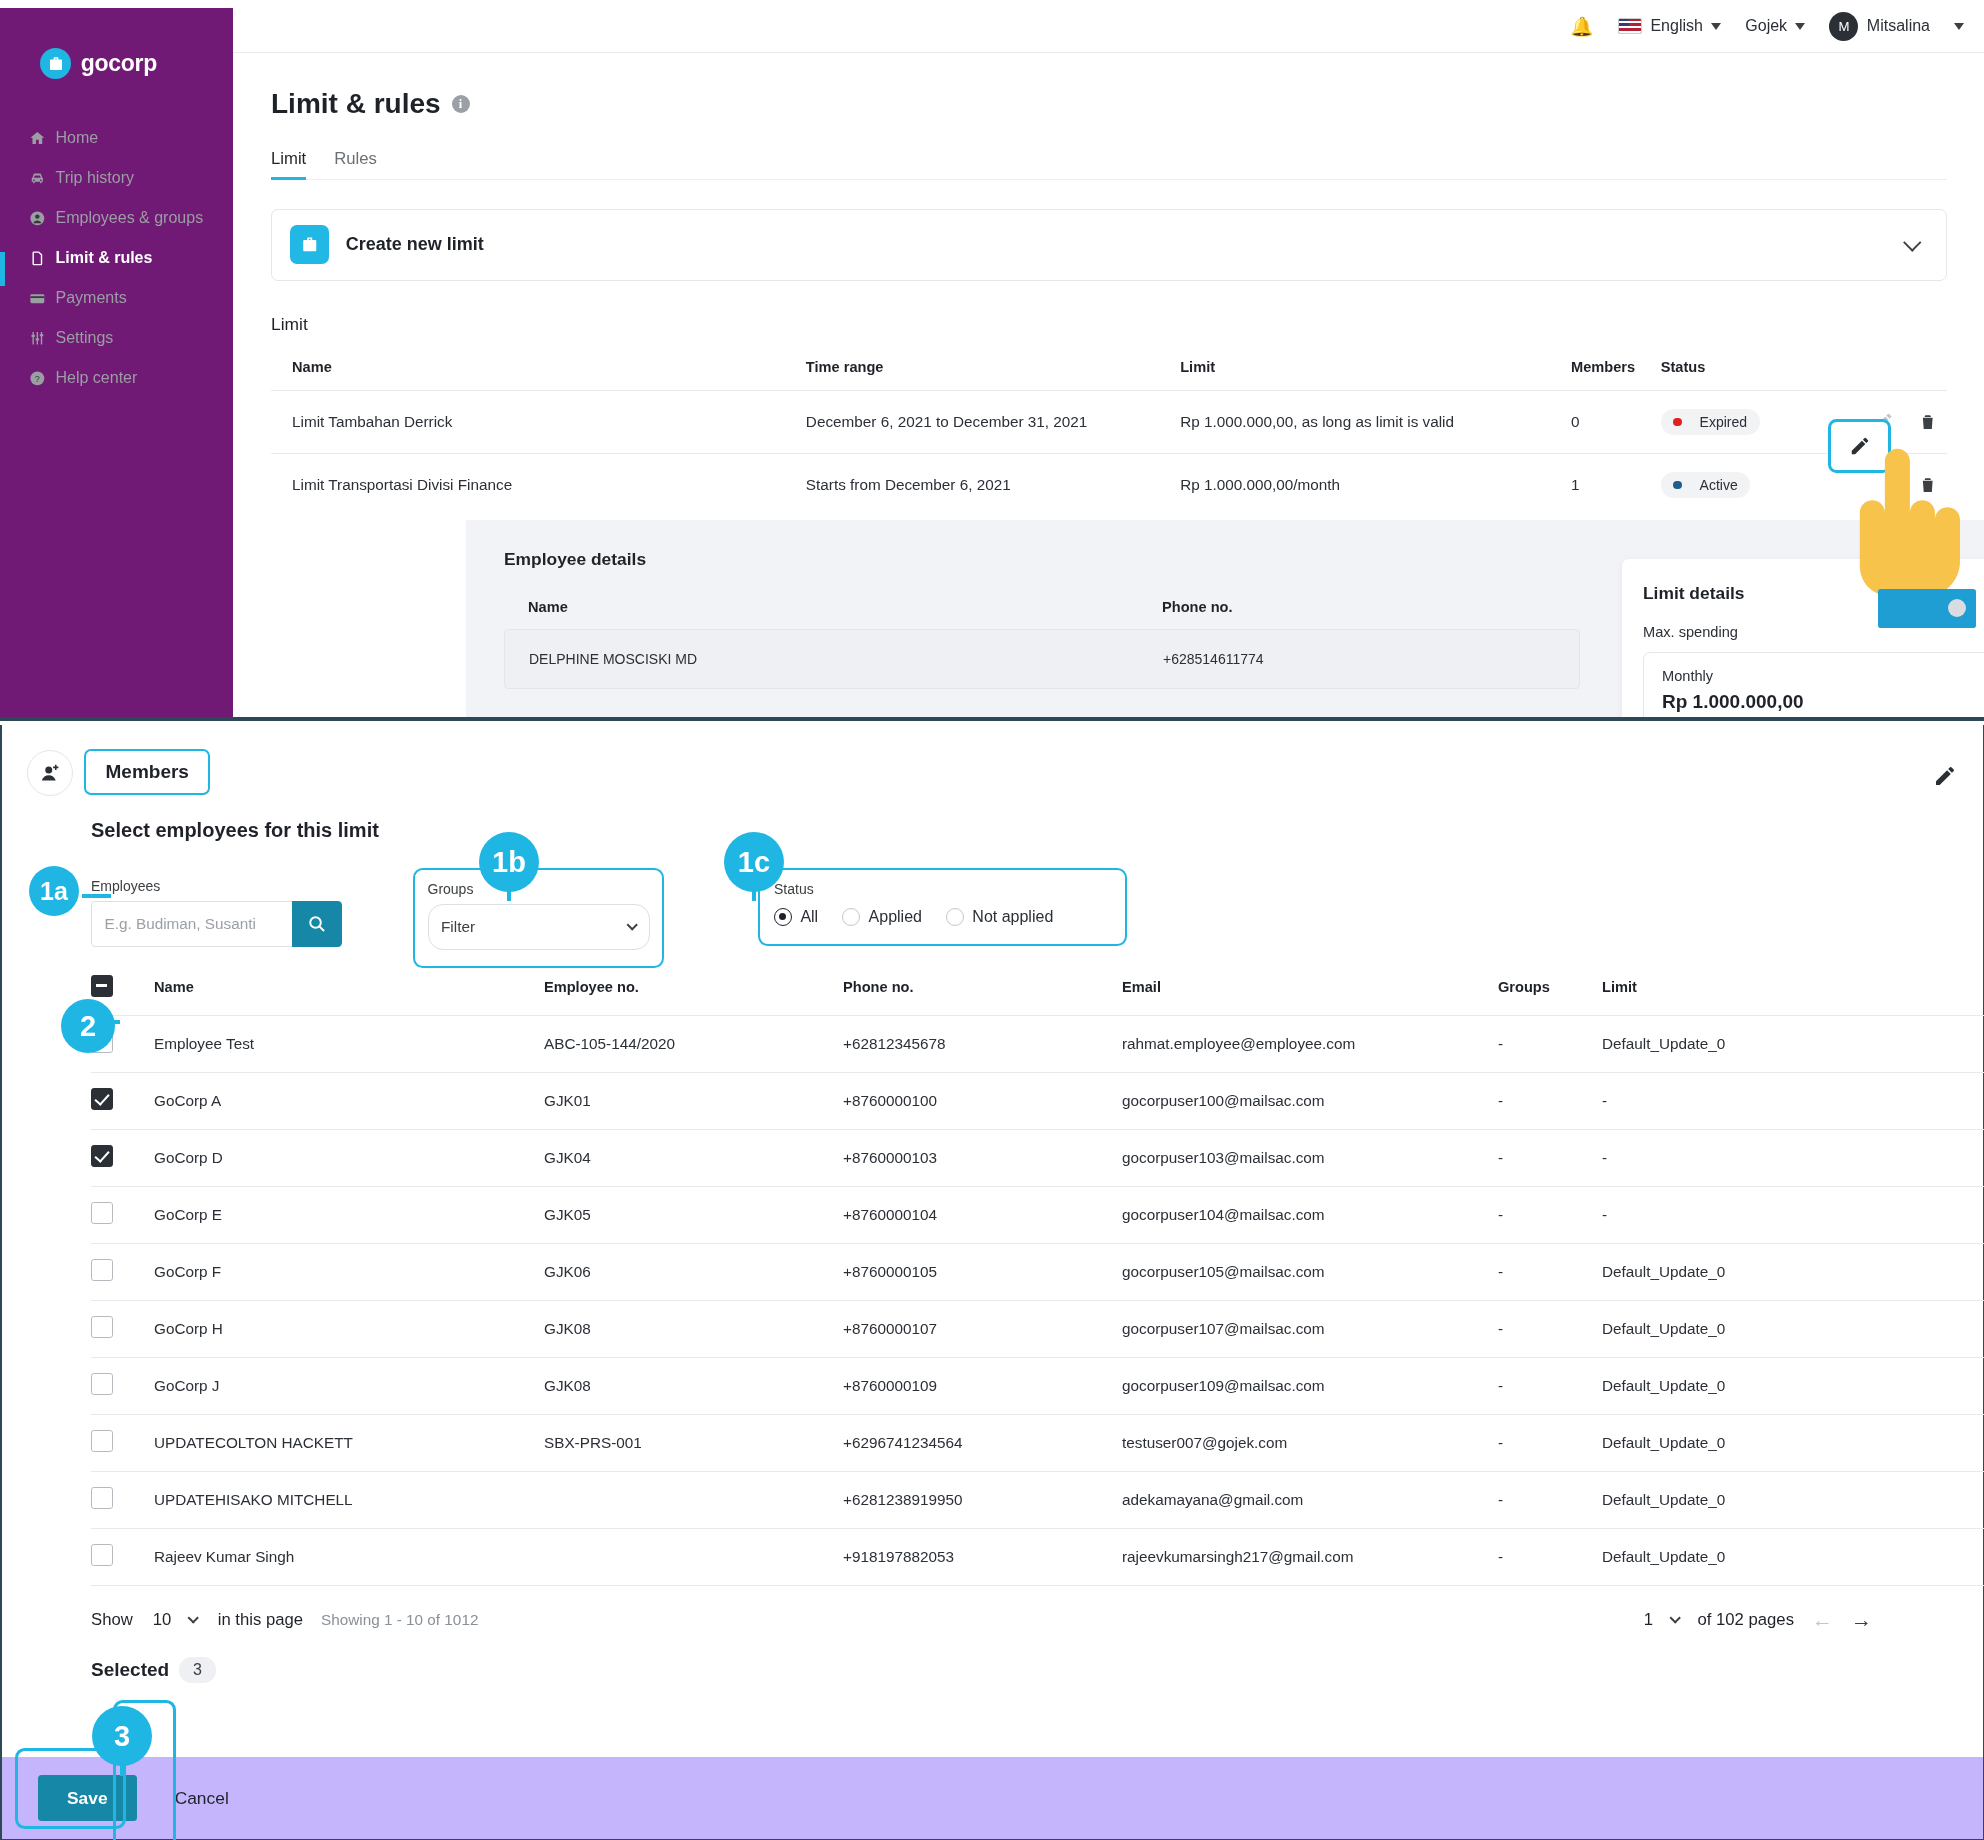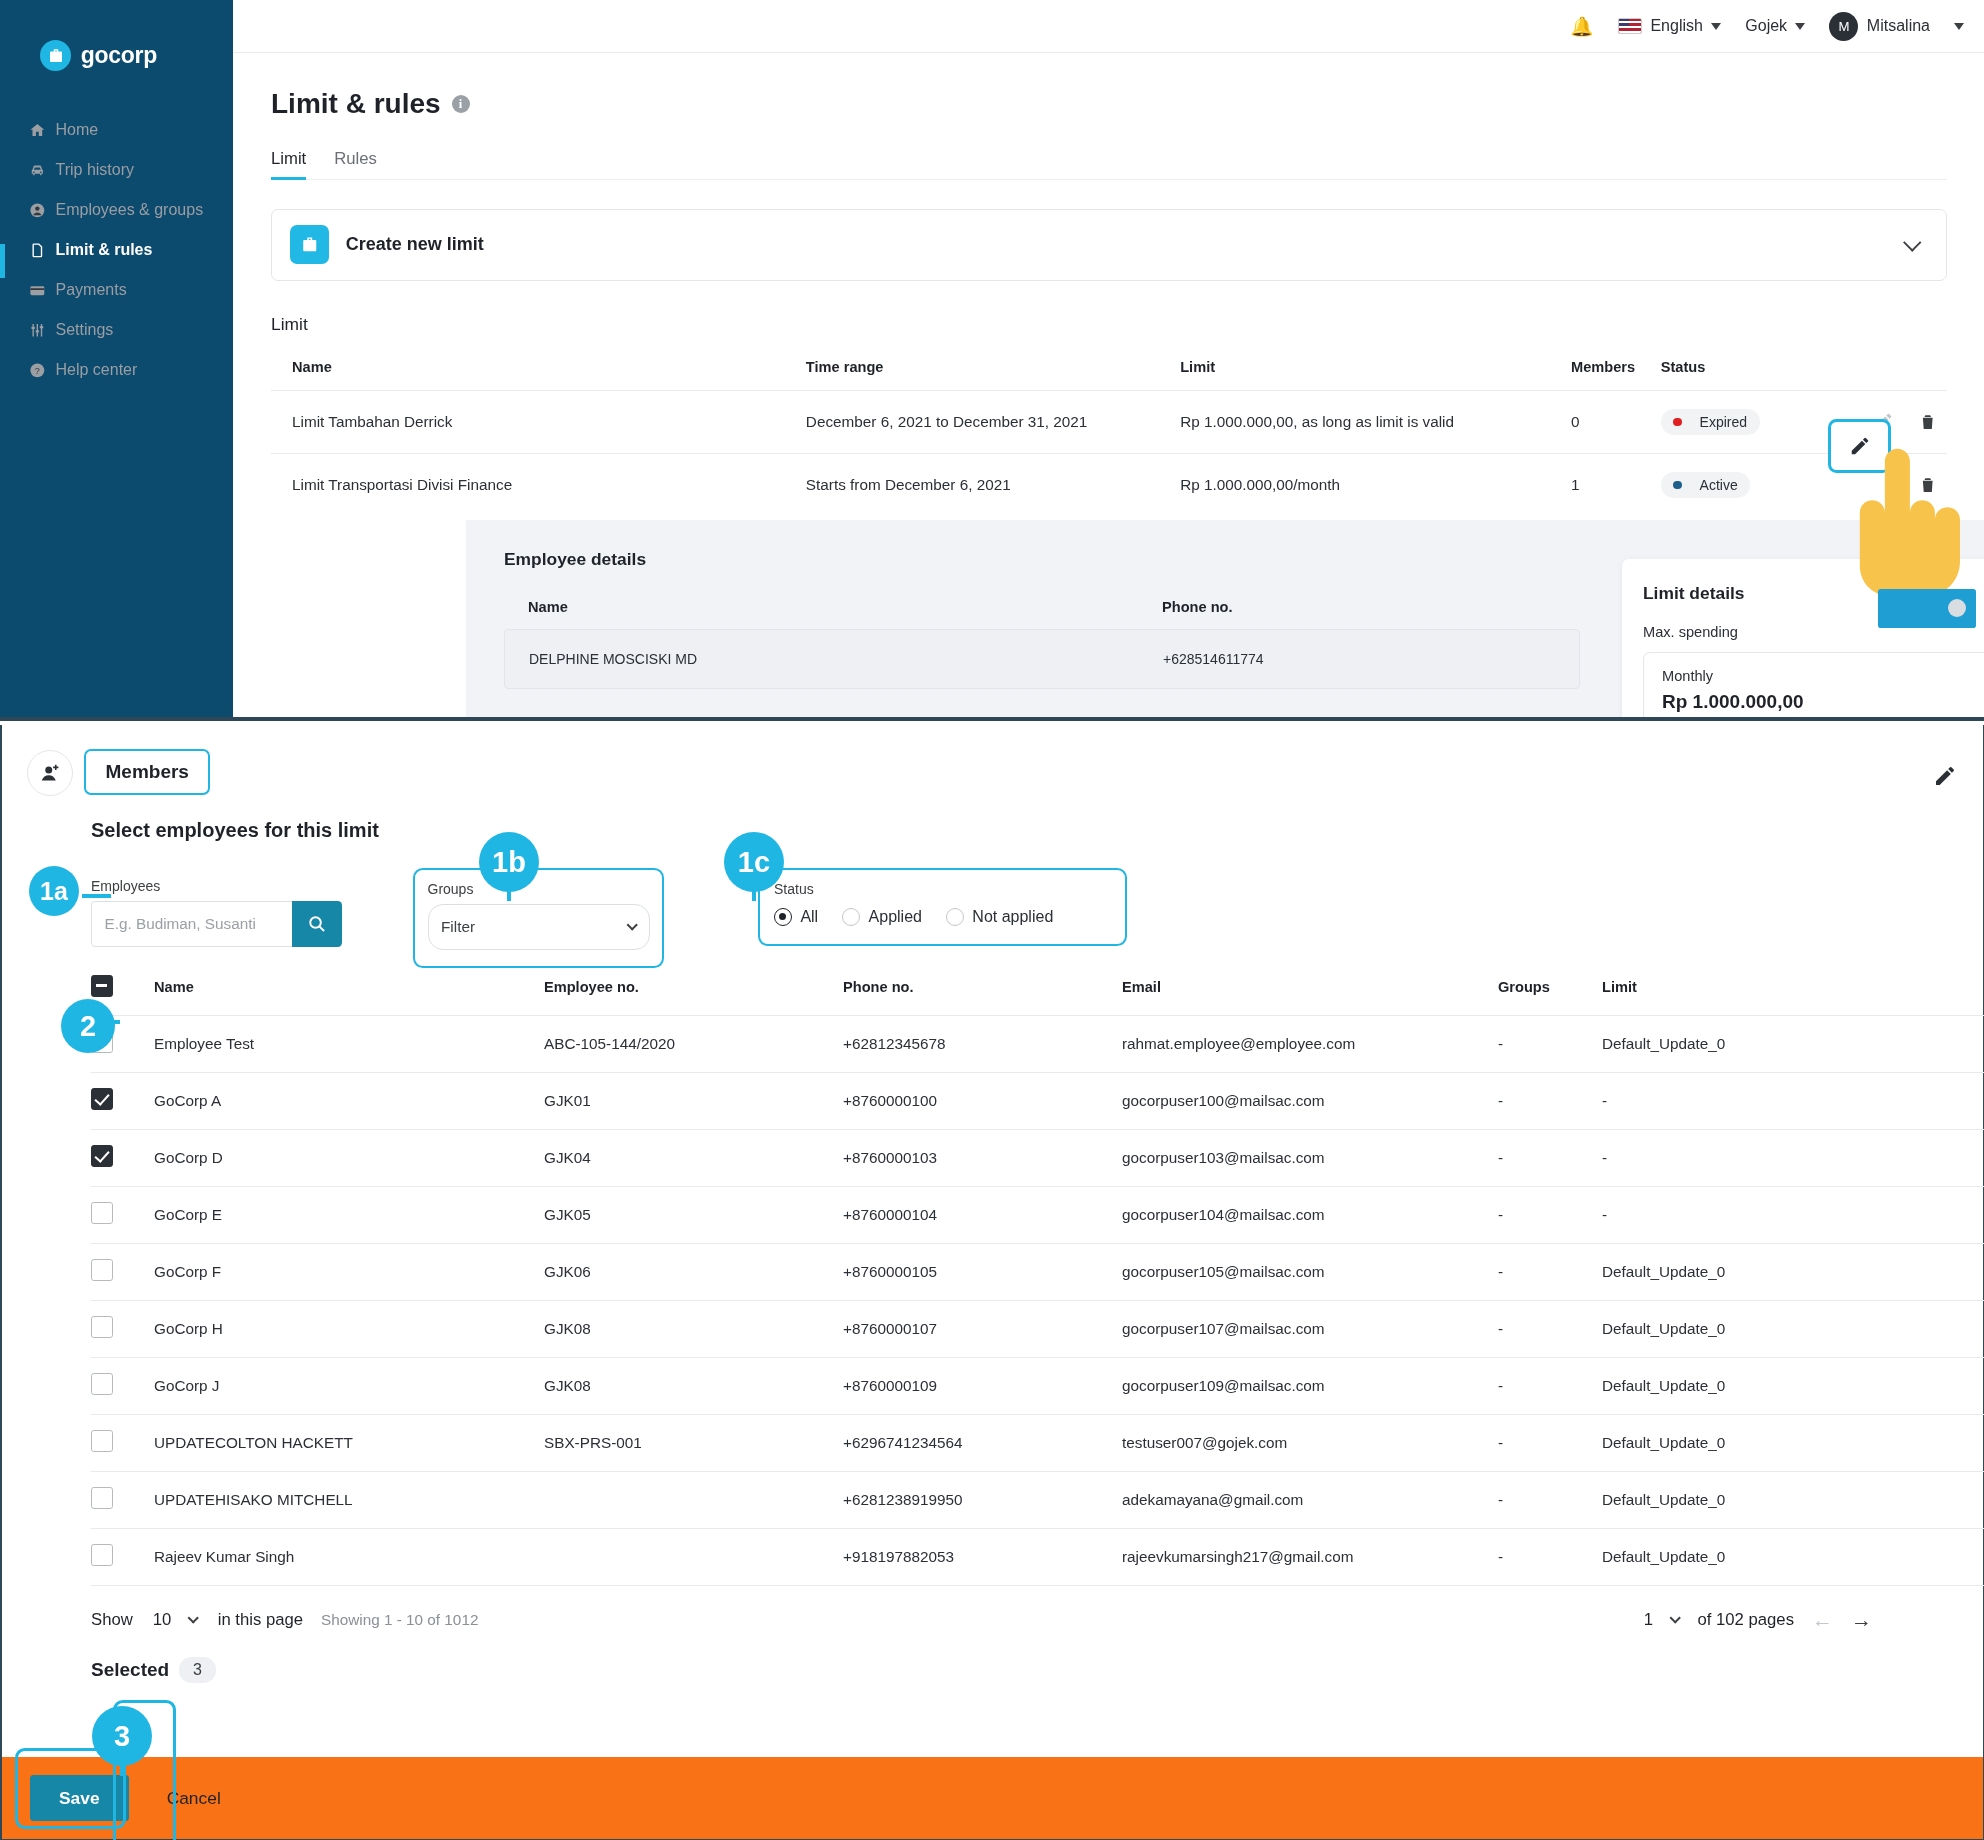--- a/index.html
+++ b/index.html
@@ -11,22 +11,22 @@
   }
   .page { position: relative; width: 1985px; height: 1841px; }
 
   
   .top-app {
     position: absolute; left: 0; top: 0; width: 1985px; height: 721px;
     background: #ffffff; overflow: hidden;
     border-bottom: 4.2px solid #2f4858;
   }
   .sidebar {
-    position: absolute; left: 0; top: 0; width: 279px; height: 721px;
-    background: #0c4a6e;
+    position: absolute; left: 0; top: 8px; width: 279px; height: 721px;
+    background: #701a75;
   }
   .brand { display: flex; align-items: center; gap: 9.8px; padding: 40px 0 0 40px; }
   .brand-mark {
     width: 31px; height: 31px; border-radius: 50%; background: #1fb6e3;
     display: flex; align-items: center; justify-content: center; flex: 0 0 auto;
   }
   .brand-mark svg { display: block; }
   .brand-text { color: #fff; font-size: 23px; font-weight: 700; letter-spacing: -0.3px; }
 
   .nav { margin-top: 50px; }
@@ -207,22 +207,22 @@
   .footer-row .showing { color: #8a9097; font-size: 15.3px; margin-left: 18px; }
   .mini-sel { display: inline-flex; align-items: center; gap: 18px; margin: 0 20px; }
   .chev-s { width: 8.4px; height: 8.4px; border-right: 2.1px solid #3c4043; border-bottom: 2.1px solid #3c4043; transform: rotate(45deg); margin-top:-4.2px;}
   .pager { margin-left: auto; display: flex; align-items: center; gap: 18px; margin-right: 111px; font-size: 16.7px; color: #1f2329; }
   .arrow { font-size: 21px; color: #3c4043; }
   .arrow.dim { color: #c3c7cc; }
 
   .selected-row { margin-left: 89px; margin-top: 25px; display: flex; align-items: center; gap: 9.8px; font-size: 19px; font-weight: 700; color: #1f2329; }
   .cnt-badge { background: #eef0f3; border-radius: 12.5px; padding: 4.2px 14px; font-size: 16px; font-weight: 400; color: #3c4043; }
 
-  .action-bar { position: absolute; left: 0; bottom: 0; width: 100%; height: 82px; background: #f97316;
-                display: flex; align-items: center; padding-left: 28px; gap: 38px; }
+  .action-bar { position: absolute; left: 0; bottom: 0; width: 100%; height: 82px; background: #c4b5fd;
+                display: flex; align-items: center; padding-left: 36px; gap: 38px; }
   .btn-save { background: #1787a8; color: #fff; font-size: 17.4px; font-weight: 700; border-radius: 3.5px;
               padding: 12.5px 29px; border: none; }
   .btn-cancel { background: transparent; color: #1f2329; font-size: 17.4px; border: none; }
   .save-outline { position: absolute; left: 12.5px; bottom: 9.8px; width: 111px; height: 81px;
                   border: 3.5px solid #1fb6e3; border-radius: 9.8px; pointer-events: none; }
 
   
   .step {
     position: absolute; border-radius: 50%; background: #1fb6e3; color: #fff;
     display: flex; align-items: center; justify-content: center;

